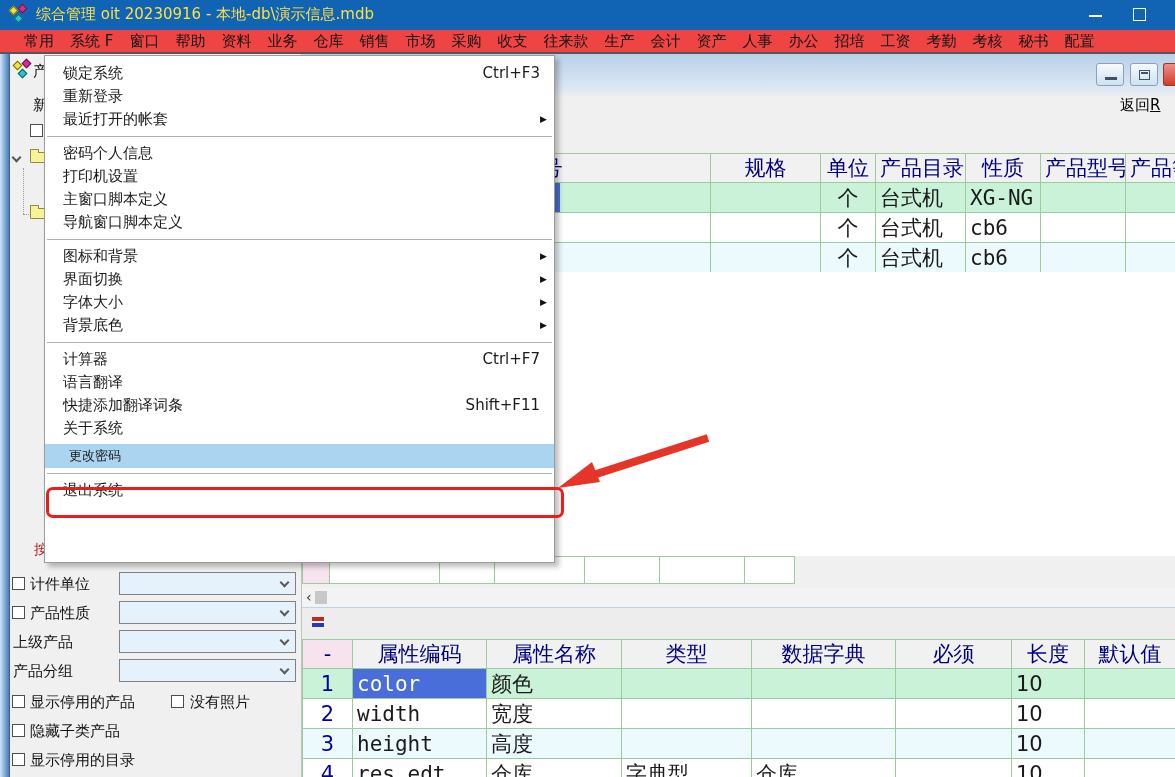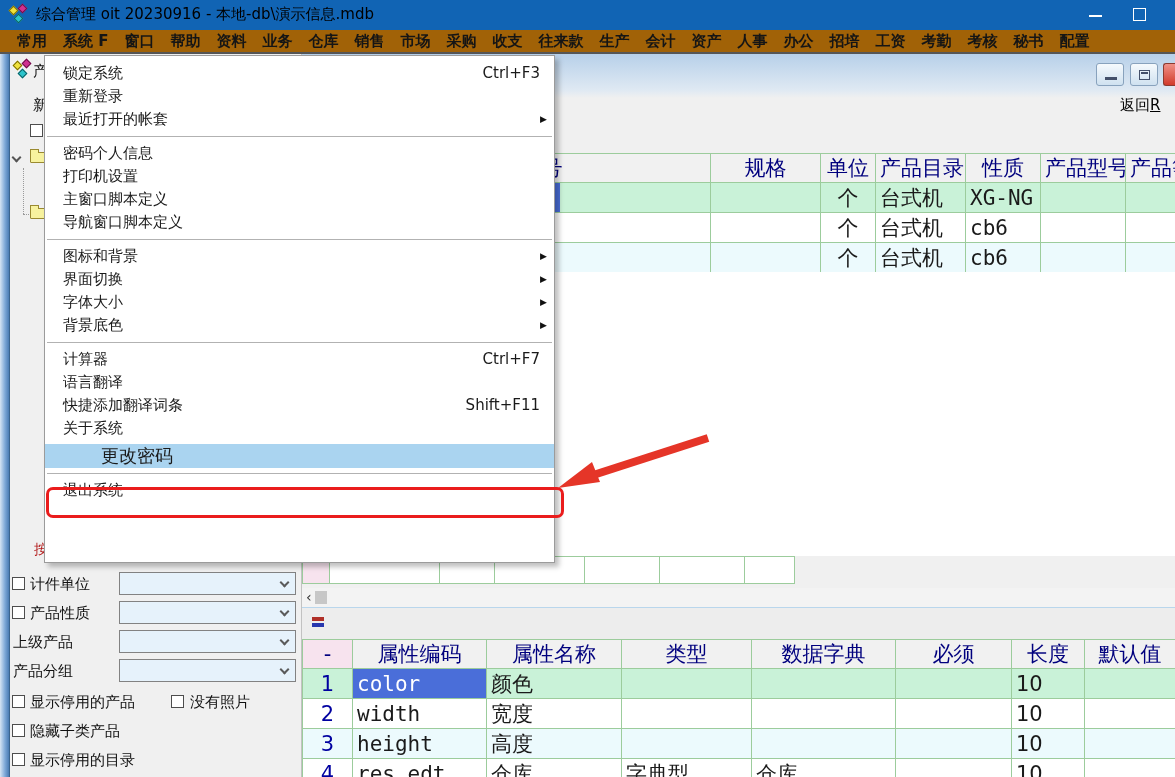--- a/index.html
+++ b/index.html
@@ -7,33 +7,33 @@
   #app {
     position:relative; width:1175px; height:777px; overflow:hidden;
     background:#f0f0f0;
     font-family:"DejaVu Sans","Liberation Sans",sans-serif;
     font-size:15px; color:#1a1a1a;
   }
   .mono { font-family:"DejaVu Sans Mono","Liberation Mono",monospace; }
 
   
   .titlebar { position:absolute; left:0; top:0; width:1175px; height:30px; background:#1164b4; }
-  .title-text { position:absolute; left:36px; top:5px; color:#000000; font-size:15px; }
+  .title-text { position:absolute; left:36px; top:5px; color:#fde047; font-size:15px; }
   .dicon { position:absolute; left:9px; top:5px; width:20px; height:20px; }
   .dicon i { position:absolute; width:7px; height:7px; transform:rotate(45deg); }
   .dicon .d1 { left:1px; top:2px;  background:#f0e23c; border:1px solid #7a6d00; }
   .dicon .d2 { left:10px; top:0;   background:#d03090; border:1px solid #6d1048; }
   .dicon .d3 { left:6px;  top:10px; background:#2cc4cc; border:1px solid #0b5f63; }
   .wbtn { position:absolute; top:0; width:44px; height:30px; }
   .wbtn .bar { position:absolute; left:15px; top:15px; width:13px; height:2px; background:#fff; }
   .wbtn .sq  { position:absolute; left:15px; top:8px; width:13px; height:13px; border:1.5px solid #fff; }
 
   
   .menubar { position:absolute; left:0; top:30px; width:1175px; height:24px;
-    background:#a16207; border-bottom:2px solid #565656; display:flex; padding-left:9px;font-weight:bold; }
+    background:#ef4444; border-bottom:2px solid #565656; display:flex; padding-left:16px; }
   .menubar .mb { padding:0 8px; line-height:22px; color:#151515; white-space:nowrap; }
 
   
   .bluestrip { position:absolute; left:0; top:54px; width:10px; height:723px;
     background:linear-gradient(to right,#d5e4f4,#7ea9d8 55%,#4a7cb4); border-right:1px solid #39648f; }
   .leftpanel { position:absolute; left:10px; top:54px; width:292px; height:723px;
     background:#f0f0f0; border-right:1px solid #c2c2c2; }
   .plabel { position:absolute; line-height:22px; color:#111; white-space:nowrap; }
   .cbox { position:absolute; width:13px; height:13px; background:#fff; border:1px solid #4d4d4d; }
   .combo { position:absolute; left:119px; width:177px; height:23px; background:#e6f2fb; border:1px solid #828282; }
@@ -97,21 +97,21 @@
   td.cell-selected { background:#4a6ed9 !important; color:#fff; }
 
   
   .sysmenu { position:absolute; left:44px; top:55px; width:511px; height:508px; background:#fff;
     border:1px solid #9b9b9b; box-shadow:4px 4px 5px rgba(0,0,0,.25); z-index:50; padding-top:6px;
     font-size:15px; color:#1a1a1a; }
   .mi { height:23px; line-height:23px; padding:0 14px 0 18px; position:relative; white-space:nowrap; }
   .mi .sc { float:right; }
   .mi .sub { position:absolute; right:7px; top:0; font-size:9px; line-height:23px; color:#111; }
   .msep { border-top:1px solid #b2b2b2; margin:5px 2px; }
-  .mi-hl { height:24px; line-height:24px; background:#aad4f0; padding-left:56px; font-size:18px; margin-top:4px; }
+  .mi-hl { height:24px; line-height:24px; background:#aad4f0; padding-left:24px; font-size:13px; margin-top:4px; }
   .redbox { position:absolute; left:46px; top:487px; width:518px; height:31px;
     border:3px solid #ea1c1c; border-radius:7px; z-index:60; }
 
   
   .anno { position:absolute; left:608px; top:441px; font-size:22px; font-weight:bold; color:#e53528; z-index:70; white-space:nowrap; }
   .arrowsvg { position:absolute; left:550px; top:424px; z-index:70; }
 </style>
 </head>
 <body>
 

